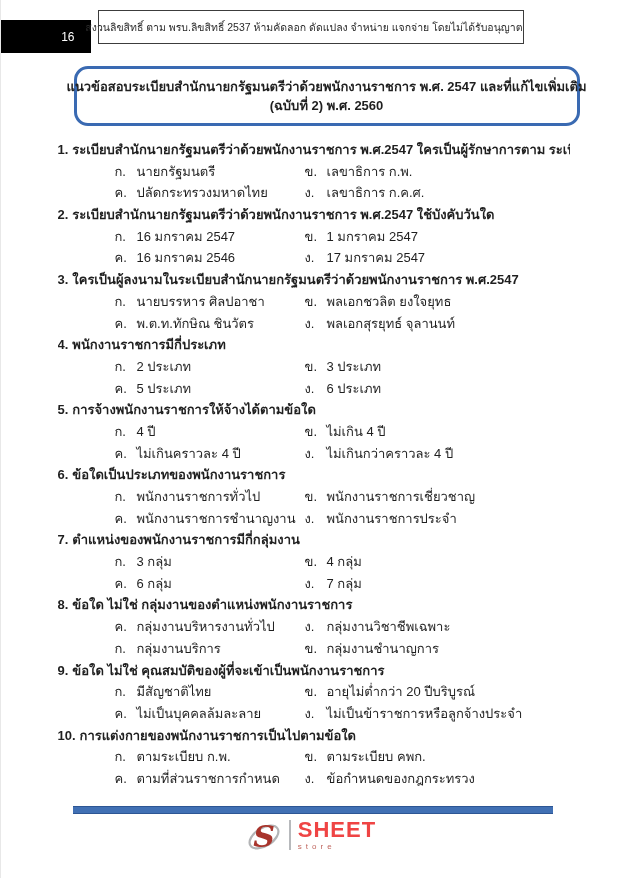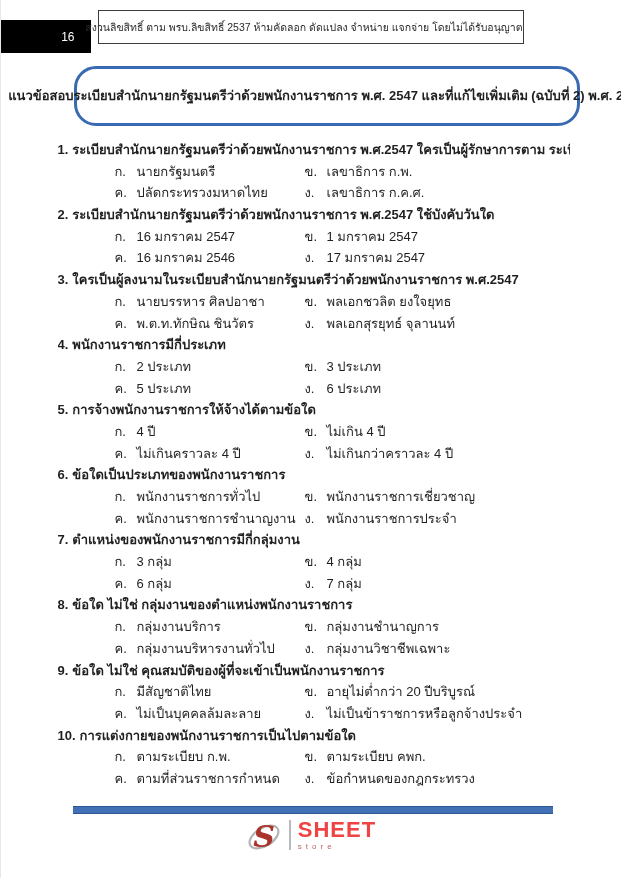--- a/index.html
+++ b/index.html
@@ -18,22 +18,22 @@
   
   .copyright-box {
     position:absolute; left:97px; top:10px; width:426px; height:34px;
     border:1px solid #3c3c3c; box-sizing:border-box;
     display:flex; align-items:center; justify-content:flex-end;
     font-size:10.5px; color:#2a2a2a; text-align:center; white-space:nowrap;
   }
   
   .title-box {
     position:absolute; left:57px; top:66px; width:506px; height:60px;
-    border:3px solid #3a6ab2; border-radius:22px; box-sizing:border-box;
-    display:flex; align-items:center; justify-content:center;
+    border:3px solid #3a6ab2; border-radius:14px; box-sizing:border-box;
+    display:flex; flex-direction:column; align-items:center; justify-content:center;
     gap:3px; font-weight:bold; font-size:13px; text-align:center; background:#fff;margin-left:16px;
   }
   .title-box .t-line { line-height:16px; white-space:nowrap; }
   
   .questions { position:absolute; left:57px; top:139px; width:512px; }
   .q { margin:0; }
   .q-title {
     font-weight:bold; font-size:13px; height:21.7px; line-height:21.7px;
     white-space:nowrap; overflow:hidden;
   }
@@ -163,26 +163,26 @@
     </div>
     <div class="opt-row">
       <div class="opt opt-col1"><span class="opt-label">ค.</span><span class="opt-text">6 กลุ่ม</span></div>
       <div class="opt opt-col2"><span class="opt-label">ง.</span><span class="opt-text">7 กลุ่ม</span></div>
     </div>
   </div>
 
   <div class="q">
     <div class="q-title"><span class="q-num">8.</span><span class="q-text">ข้อใด ไม่ใช่ กลุ่มงานของตำแหน่งพนักงานราชการ</span></div>
     <div class="opt-row">
+      <div class="opt opt-col1"><span class="opt-label">ค.</span><span class="opt-text">กลุ่มงานบริหารงานทั่วไป</span></div>
+      <div class="opt opt-col2"><span class="opt-label">ง.</span><span class="opt-text">กลุ่มงานวิชาชีพเฉพาะ</span></div>
+    </div>
+    <div class="opt-row">
       <div class="opt opt-col1"><span class="opt-label">ก.</span><span class="opt-text">กลุ่มงานบริการ</span></div>
       <div class="opt opt-col2"><span class="opt-label">ข.</span><span class="opt-text">กลุ่มงานชำนาญการ</span></div>
-    </div>
-    <div class="opt-row">
-      <div class="opt opt-col1"><span class="opt-label">ค.</span><span class="opt-text">กลุ่มงานบริหารงานทั่วไป</span></div>
-      <div class="opt opt-col2"><span class="opt-label">ง.</span><span class="opt-text">กลุ่มงานวิชาชีพเฉพาะ</span></div>
     </div>
   </div>
 
   <div class="q">
     <div class="q-title"><span class="q-num">9.</span><span class="q-text">ข้อใด ไม่ใช่ คุณสมบัติของผู้ที่จะเข้าเป็นพนักงานราชการ</span></div>
     <div class="opt-row">
       <div class="opt opt-col1"><span class="opt-label">ก.</span><span class="opt-text">มีสัญชาติไทย</span></div>
       <div class="opt opt-col2"><span class="opt-label">ข.</span><span class="opt-text">อายุไม่ต่ำกว่า 20 ปีบริบูรณ์</span></div>
     </div>
     <div class="opt-row">

